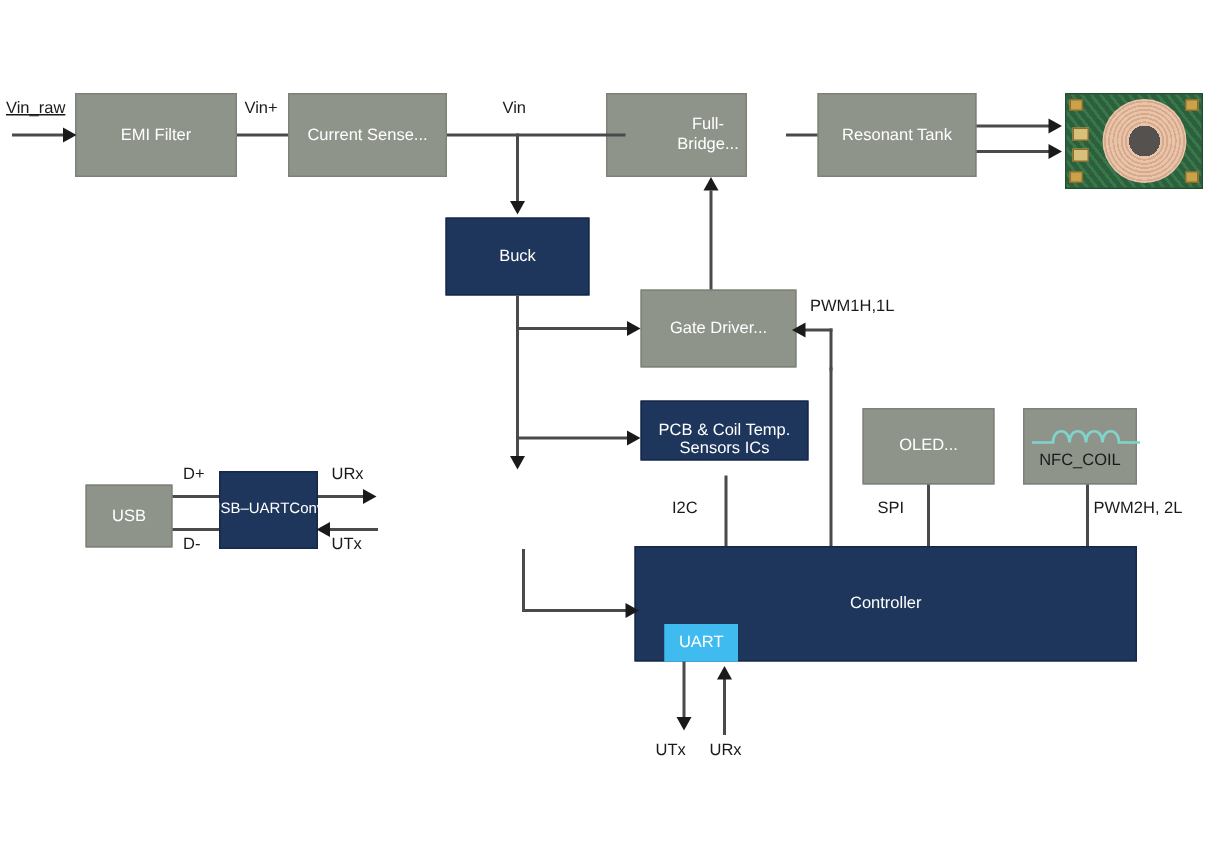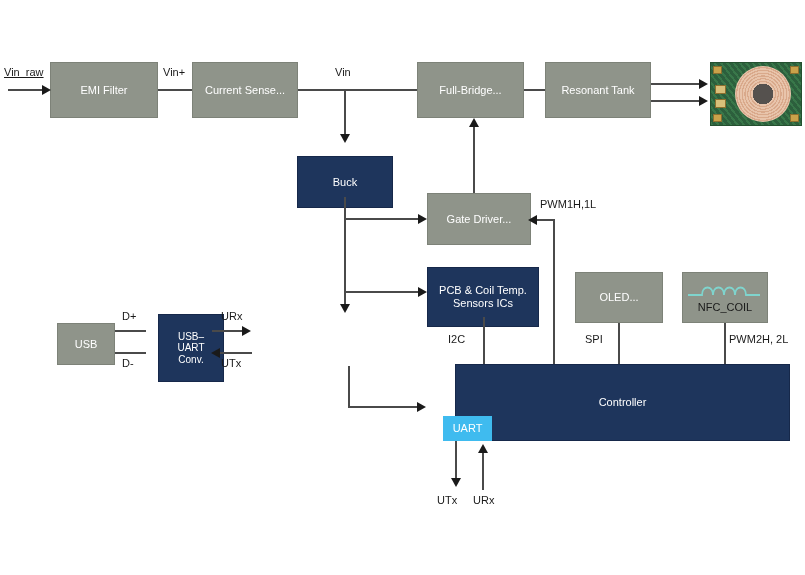--- a/index.html
+++ b/index.html
@@ -58,77 +58,77 @@
 <div id="stage">
 
   <div class="box gray" style="left:50px;top:62px;width:108px;height:56px;">
     <span>EMI Filter</span>
   </div>
 
   <div class="box gray" style="left:192px;top:62px;width:106px;height:56px;text-align:center;">
     <span>Current Sense...</span>
   </div>
 
-  <div class="box gray" style="left:417px;top:62px;width:107px;height:56px;">
+  <div class="box gray" style="left:404px;top:62px;width:94px;height:56px;padding-left:42px;">
     <span>Full-Bridge...</span>
   </div>
 
   <div class="box gray" style="left:545px;top:62px;width:106px;height:56px;">
     <span>Resonant Tank</span>
   </div>
 
   <div id="pcb">
     <div class="traces"></div>
     <div class="coil"></div>
     <div class="pad c1"></div>
     <div class="pad c2"></div>
     <div class="pad c3"></div>
     <div class="pad c4"></div>
     <div class="t1"></div>
     <div class="t2"></div>
   </div>
 
-  <div class="box navy" style="left:297px;top:145px;width:96px;height:52px;margin-top:11px;">
+  <div class="box navy" style="left:297px;top:145px;width:96px;height:52px;">
     <span>Buck</span>
   </div>
 
   <div class="box gray" style="left:427px;top:193px;width:104px;height:52px;">
     <span>Gate Driver...</span>
   </div>
 
-  <div class="box navy" style="left:427px;top:267px;width:112px;height:60px;flex-direction:column;">
+  <div class="box navy" style="left:427px;top:267px;width:112px;height:40px;flex-direction:column;justify-content:flex-end;">
     <span>PCB &amp; Coil Temp.</span>
     <span>Sensors ICs</span>
   </div>
 
   <div class="box gray" style="left:575px;top:272px;width:88px;height:51px;">
     <span>OLED...</span>
   </div>
 
-  <div class="box gray" style="left:682px;top:272px;width:86px;height:51px;align-items:flex-end;padding-bottom:8px;">
+  <div class="box gray" style="left:682px;top:272px;width:76px;height:51px;align-items:flex-end;padding-bottom:8px;">
     <span style="color:#1a1a1a;">NFC_COIL</span>
   </div>
   <svg class="nfc-sym" viewBox="0 0 78 22">
     <path d="M2 14 H16 C16 4, 27 4, 27 14 C27 4, 38 4, 38 14 C38 4, 49 4, 49 14 C49 4, 60 4, 60 14 H74" fill="none" stroke="#7fd4cd" stroke-width="1.8"></path>
   </svg>
 
 
-  <div class="box navy" style="left:423px;top:364px;width:335px;height:77px;margin-left:32px;">
+  <div class="box navy" style="left:423px;top:364px;width:335px;height:77px;">
     <span>Controller</span>
   </div>
 
   <div class="box uart" style="left:443px;top:416px;width:49px;height:25px;">
     <span>UART</span>
   </div>
 
   <div class="box gray" style="left:57px;top:323px;width:58px;height:42px;">
     <span>USB</span>
   </div>
 
-  <div class="box navy" style="left:158px;top:314px;width:66px;height:68px;flex-direction:column;font-size:10px;">
+  <div class="box navy" style="left:146px;top:314px;width:66px;height:52px;flex-direction:row;font-size:10px;">
     <span>USB–</span>
     <span>UART</span>
     <span>Conv.</span>
   </div>
 
   <div class="ln h" style="left:8px;top:89px;width:36px;"></div>
   <div class="arw r" style="left:42px;top:85px;"></div>
 
   <div class="ln h" style="left:158px;top:89px;width:34px;"></div>
 

